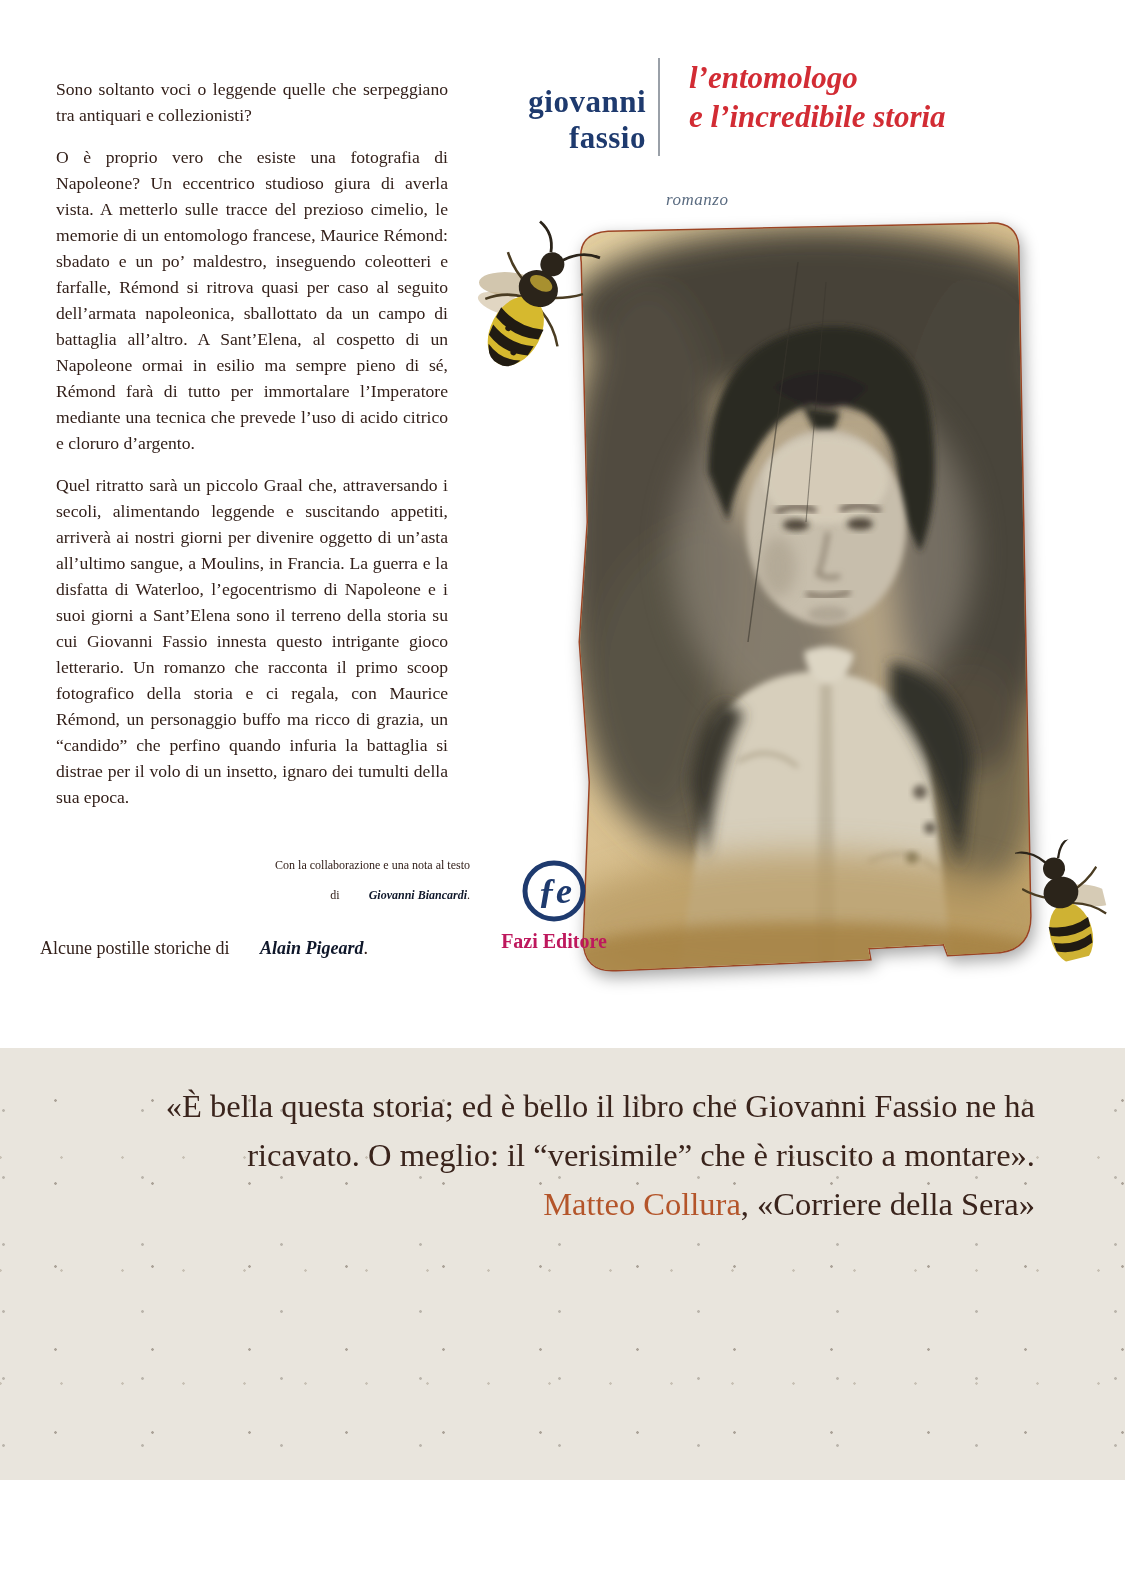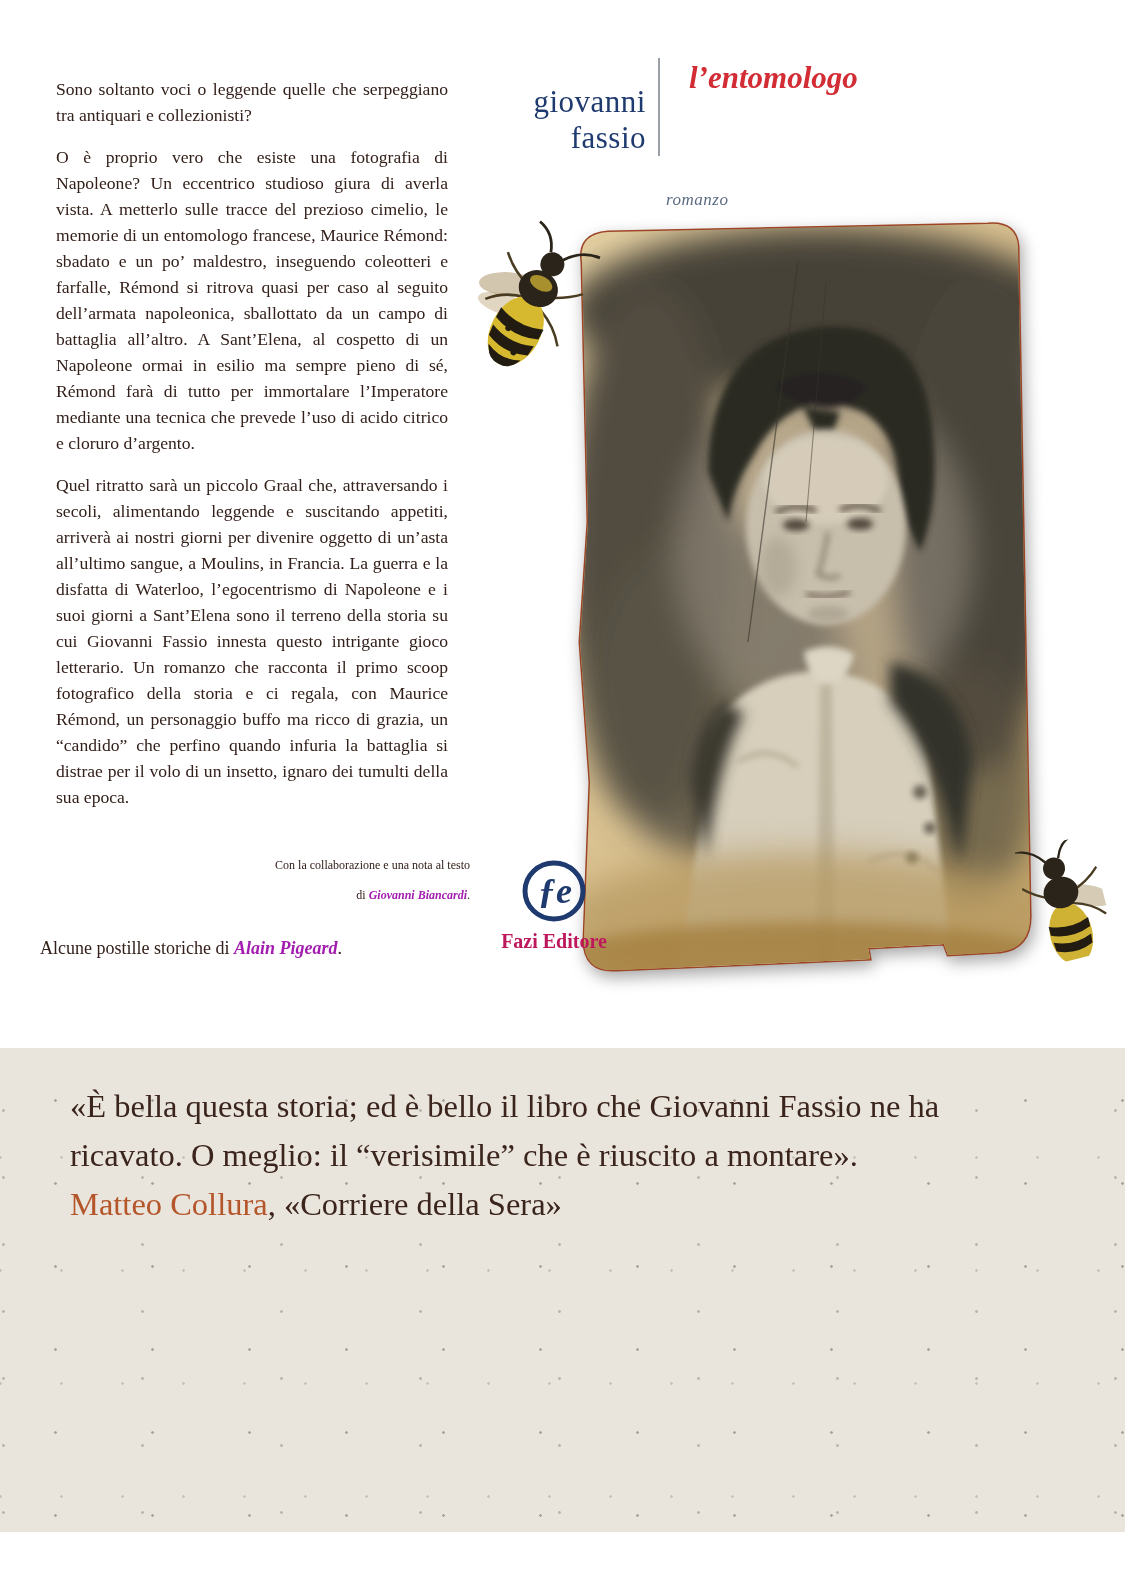--- a/index.html
+++ b/index.html
@@ -18,30 +18,30 @@
   }
   .left-col p{margin:16px;}
   .collab-block{
     left:40px;top:850px;width:430px;
     font-size:12px;line-height:30px;color:#33201a;text-align:right;
   }
   .postille-block{
     left:40px;top:938px;width:460px;
     font-size:18px;color:#33201a;text-align:left;
   }
-  .credit-name{color:#a21caf;font-weight:bold;font-style:italic;}
+  .credit-name{color:#0f172a;font-weight:bold;font-style:italic;margin-left:26px;}
 
   
   .cover-head{
     left:498px;top:58px;width:560px;
     display:flex;align-items:flex-start;
   }
   .cover-author{
     width:148px;text-align:right;
-    color:#1e3a6e;font-weight:normal;font-size:31px;line-height:36px;
+    color:#1e3a6e;font-weight:bold;font-size:31px;line-height:36px;
     letter-spacing:.5px;
     padding:26px 12px 0 0;
     border-right:2px solid #9aa0a8;
     align-self:stretch;
   }
   .cover-title{
     padding-left:29px;
     color:#d22c34;font-weight:bold;font-style:italic;
     font-size:31px;line-height:39px;
   }
@@ -63,28 +63,29 @@
   
   .publisher{
     left:486px;top:860px;width:136px;text-align:center;
   }
   .publisher-name{
     margin-top:2px;color:#be185d;font-weight:bold;font-size:20px;
   }
 
   
   .quote-band{
-    left:0;top:1048px;width:1125px;height:484px;
+    left:0;top:1048px;width:1125px;height:432px;
     background-color:#e9e5dd;
     background-image:
       radial-gradient(circle, rgba(120,110,95,.55) 1px, transparent 1.6px),
       radial-gradient(circle, rgba(150,140,120,.4) 1px, transparent 1.5px),
       radial-gradient(circle, rgba(100,92,80,.35) 1px, transparent 1.7px);
     background-size:97px 83px, 61px 113px, 139px 67px;
     background-position:7px 11px, 31px 53px, 73px 29px;
+    text-align:right;
   }
   .quote{
     position:absolute;left:70px;width:965px;
     font-size:32.5px;line-height:49px;color:#3a241c;
   }
   .quote-1{top:34px;}
   .quote-2{top:258px;}
   .quote-attr-name{color:#b4552a;}
   .quote-attr-src{color:#3a241c;}
 </style>
@@ -106,21 +107,21 @@
   <span>Alcune postille storiche di </span><span class="credit-name">Alain Pigeard</span><span>.</span>
 </div>
 
 <div class="abs cover-head">
   <div class="cover-author">
     <span>giovanni</span><br>
     <span>fassio</span>
   </div>
   <div class="cover-title">
     <span>l’entomologo</span><br>
-    <br>
+    <span>e l’incredibile storia</span><br>
   </div>
 </div>
 <div class="abs genre">romanzo</div>
 
 <div class="abs photo-wrap">
   <svg width="475" height="752" viewBox="0 0 475 752">
     <defs>
       <linearGradient id="paper" x1="0" y1="0" x2="1" y2="1">
         <stop offset="0" stop-color="#e6d2a4"></stop>
         <stop offset="0.5" stop-color="#d8bf8e"></stop>

